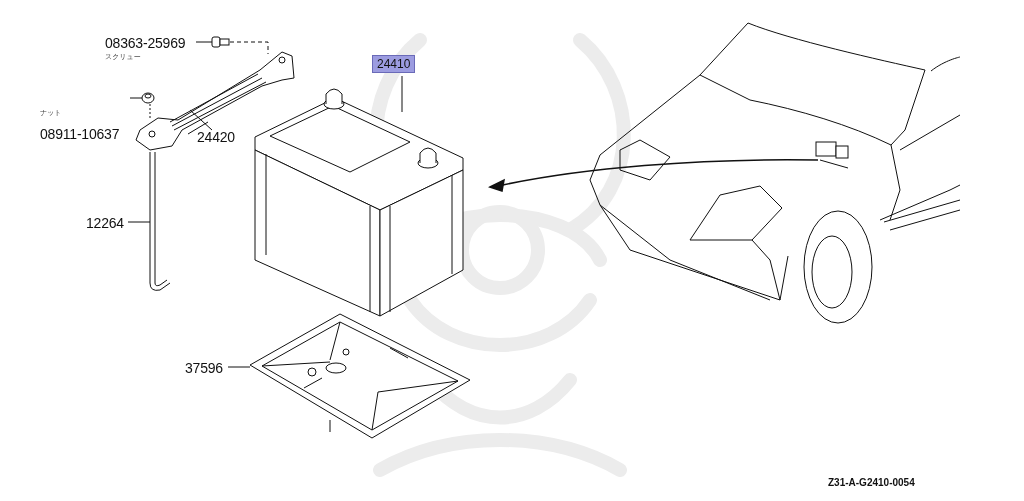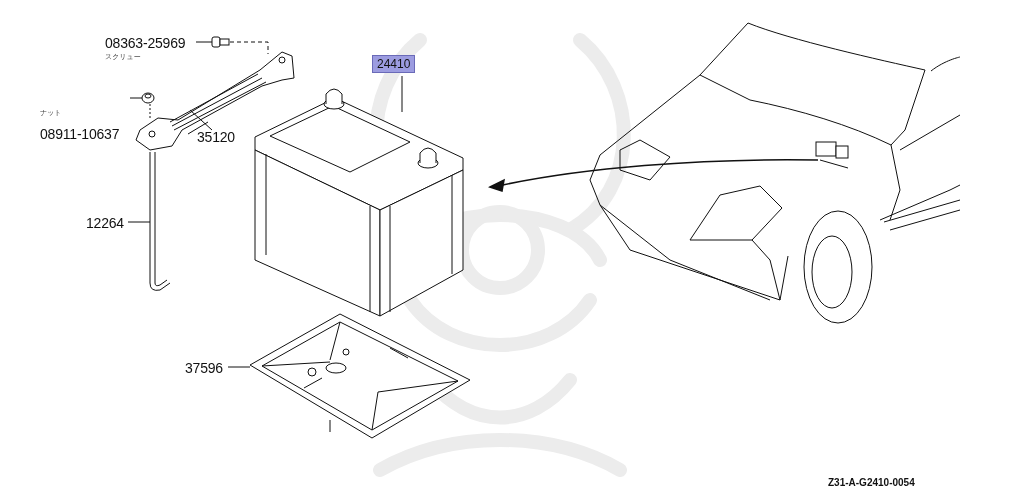--- a/index.html
+++ b/index.html
@@ -122,19 +122,19 @@
 </svg>
 
 <div class="label" style="left:105px; top:36px;">08363-25969</div>
 <div class="sub" style="left:105px; top:53px;">スクリュー</div>
 
 <div class="label" style="left:40px; top:92px;margin-top:35px;">08911-10637</div>
 <div class="sub" style="left:40px; top:109px;">ナット</div>
 
 <div class="hl" style="left:372px; top:55px;">24410</div>
 
-<div class="label" style="left:197px; top:130px;">35120</div>
+<div class="label" style="left:197px; top:130px;">24420</div>
 
 <div class="label" style="left:86px; top:216px;">12264</div>
 
 <div class="label" style="left:185px; top:361px;">37596</div>
 
 <div class="ref" style="left:828px; top:477px;">Z31-A-G2410-0054</div>
 
 </body></html>

